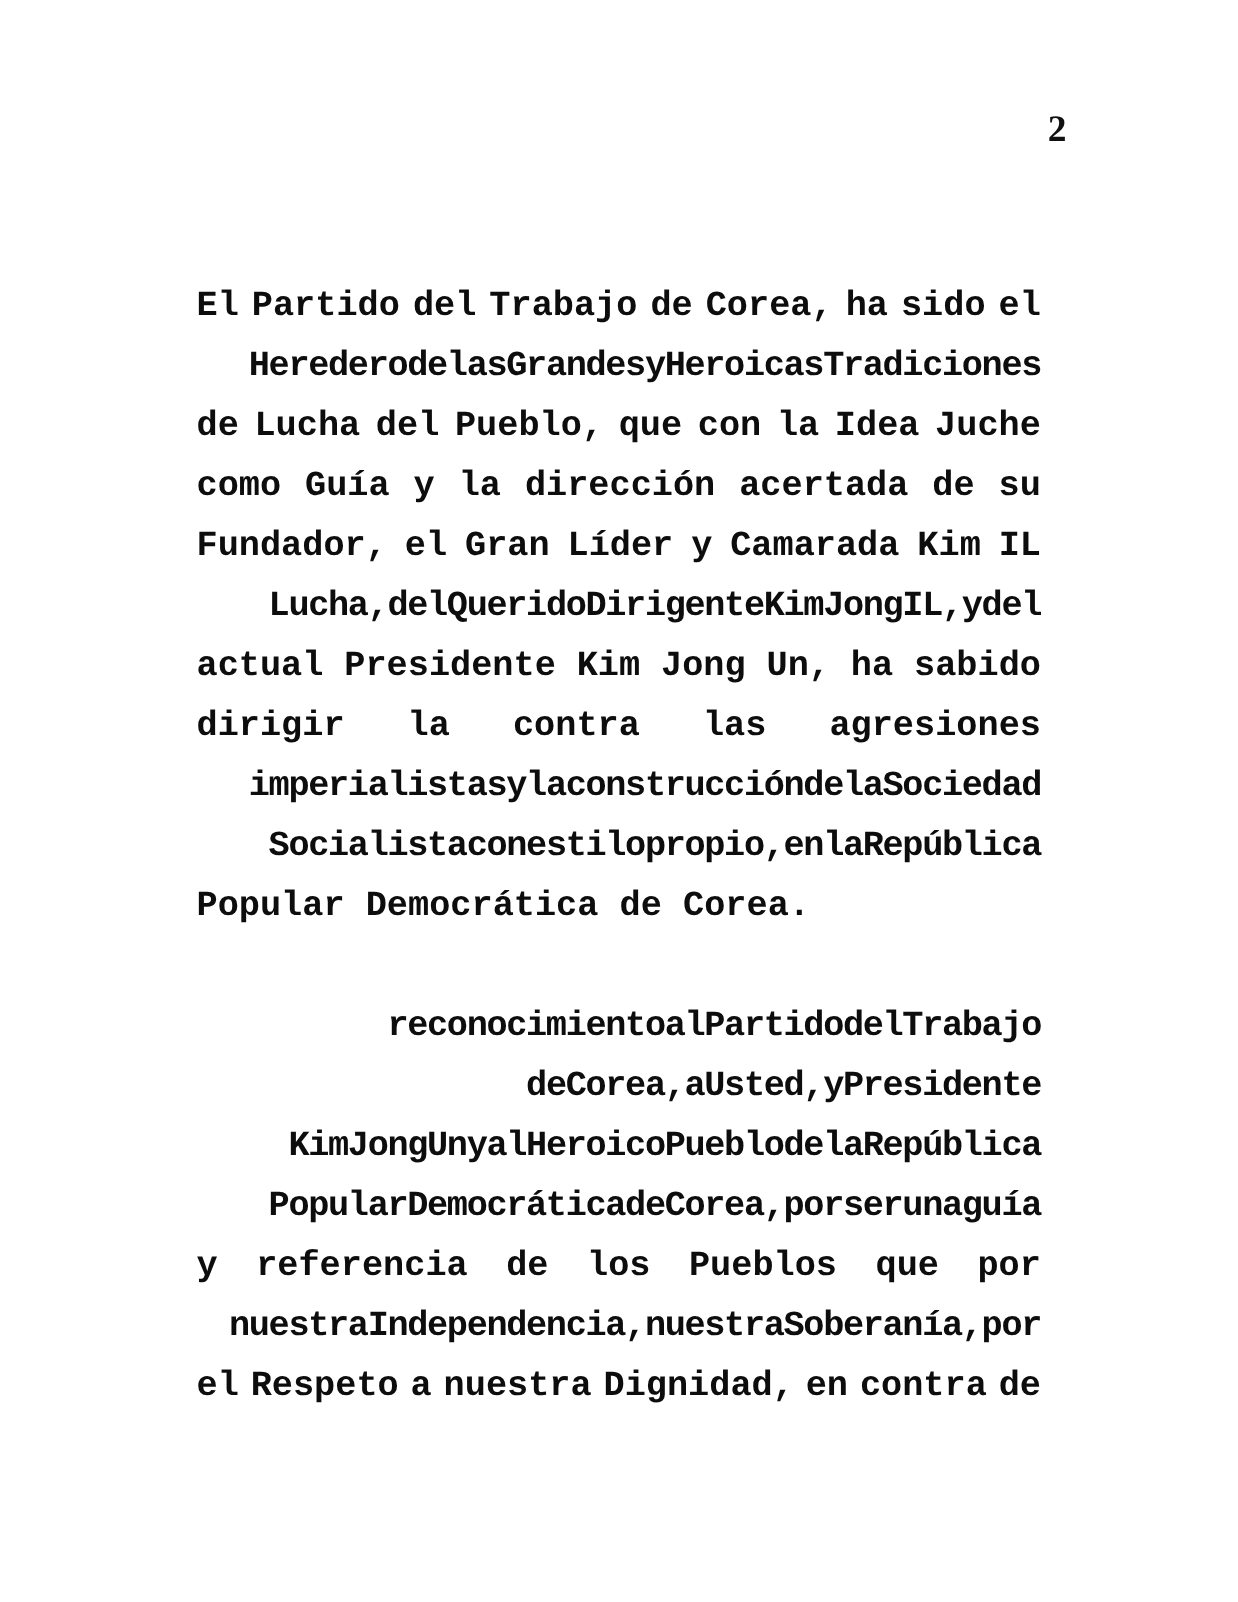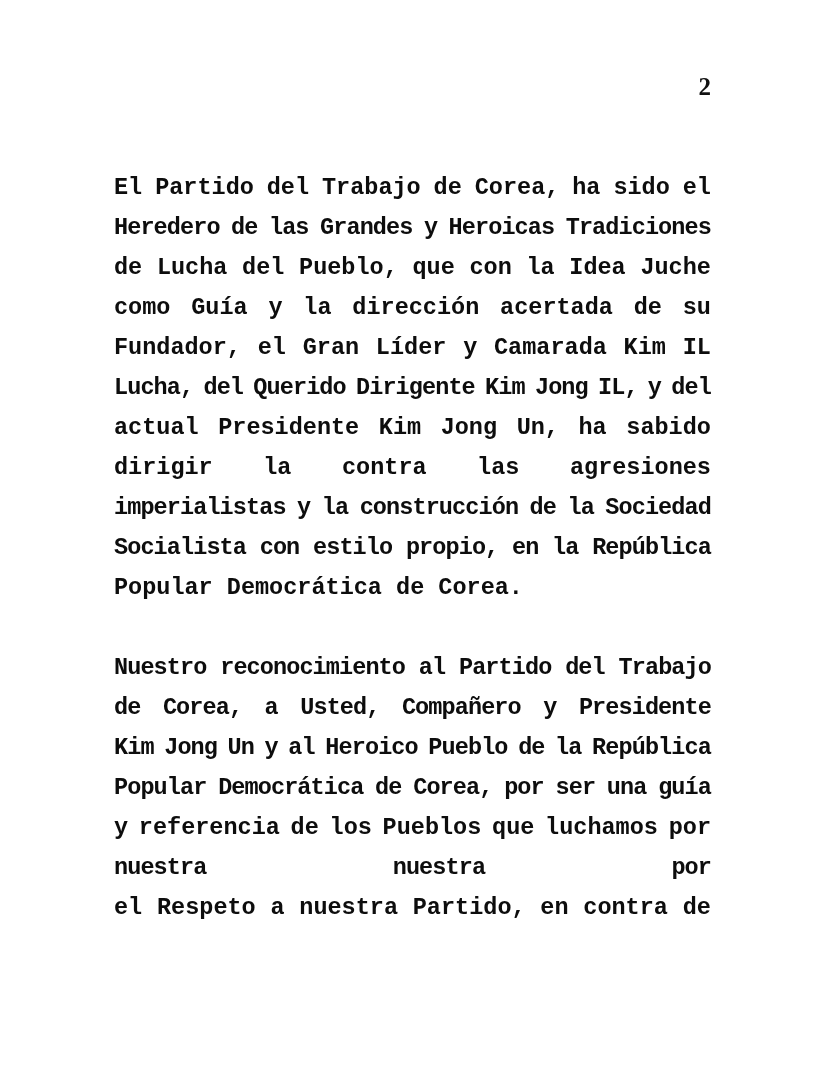--- a/index.html
+++ b/index.html
@@ -40,21 +40,21 @@
     top: 168px;
     width: 597px;
     color: #0d0d0d;
     font-size: 23.5px;
     font-weight: bold;
     line-height: 40px;
     letter-spacing: 0px;
   }
 
   .para {
-    margin: 0;
+    margin: 17px;
     padding: 0;
   }
 
   .para + .para {
     margin-top: 40px;
   }
 
   
   .line {
     display: block;
@@ -77,20 +77,21 @@
     white-space: pre;
   }
 
   
   .line.cond > .w,
   .line.cond {
     transform-origin: left center;
   }
   .line.cond {
     letter-spacing: -0.9px;
+    justify-content: flex-end;
   }
 
   .line.last {
     justify-content: flex-start;
   }
   .line.last > .w + .w {
     margin-left: 14.1px;
   }
 </style>
 </head>
@@ -200,33 +201,31 @@
         </span>
         <span class="line just last">
           <span class="w">Popular</span>
           <span class="w">Democrática</span>
           <span class="w">de</span>
           <span class="w">Corea.</span>
         </span>
       </p>
       <p class="para">
         <span class="line just cond">
-          <span class="w">Nuestro</span>
           <span class="w">reconocimiento</span>
           <span class="w">al</span>
           <span class="w">Partido</span>
           <span class="w">del</span>
           <span class="w">Trabajo</span>
         </span>
         <span class="line just cond">
           <span class="w">de</span>
           <span class="w">Corea,</span>
           <span class="w">a</span>
           <span class="w">Usted,</span>
-          <span class="w">Compañero</span>
           <span class="w">y</span>
           <span class="w">Presidente</span>
         </span>
         <span class="line just cond">
           <span class="w">Kim</span>
           <span class="w">Jong</span>
           <span class="w">Un</span>
           <span class="w">y</span>
           <span class="w">al</span>
           <span class="w">Heroico</span>
@@ -245,34 +244,35 @@
           <span class="w">una</span>
           <span class="w">guía</span>
         </span>
         <span class="line just">
           <span class="w">y</span>
           <span class="w">referencia</span>
           <span class="w">de</span>
           <span class="w">los</span>
           <span class="w">Pueblos</span>
           <span class="w">que</span>
-          <span class="w">luchamos</span>
           <span class="w">por</span>
         </span>
         <span class="line just cond">
           <span class="w">nuestra</span>
+          <span class="w">Independencia,</span>
           <span class="w">nuestra</span>
+          <span class="w">Soberanía,</span>
           <span class="w">por</span>
         </span>
         <span class="line just">
           <span class="w">el</span>
           <span class="w">Respeto</span>
           <span class="w">a</span>
           <span class="w">nuestra</span>
-          <span class="w">Partido,</span>
+          <span class="w">Dignidad,</span>
           <span class="w">en</span>
           <span class="w">contra</span>
           <span class="w">de</span>
         </span>
       </p>
     </div>
 
 </div>
 
 </body></html>

